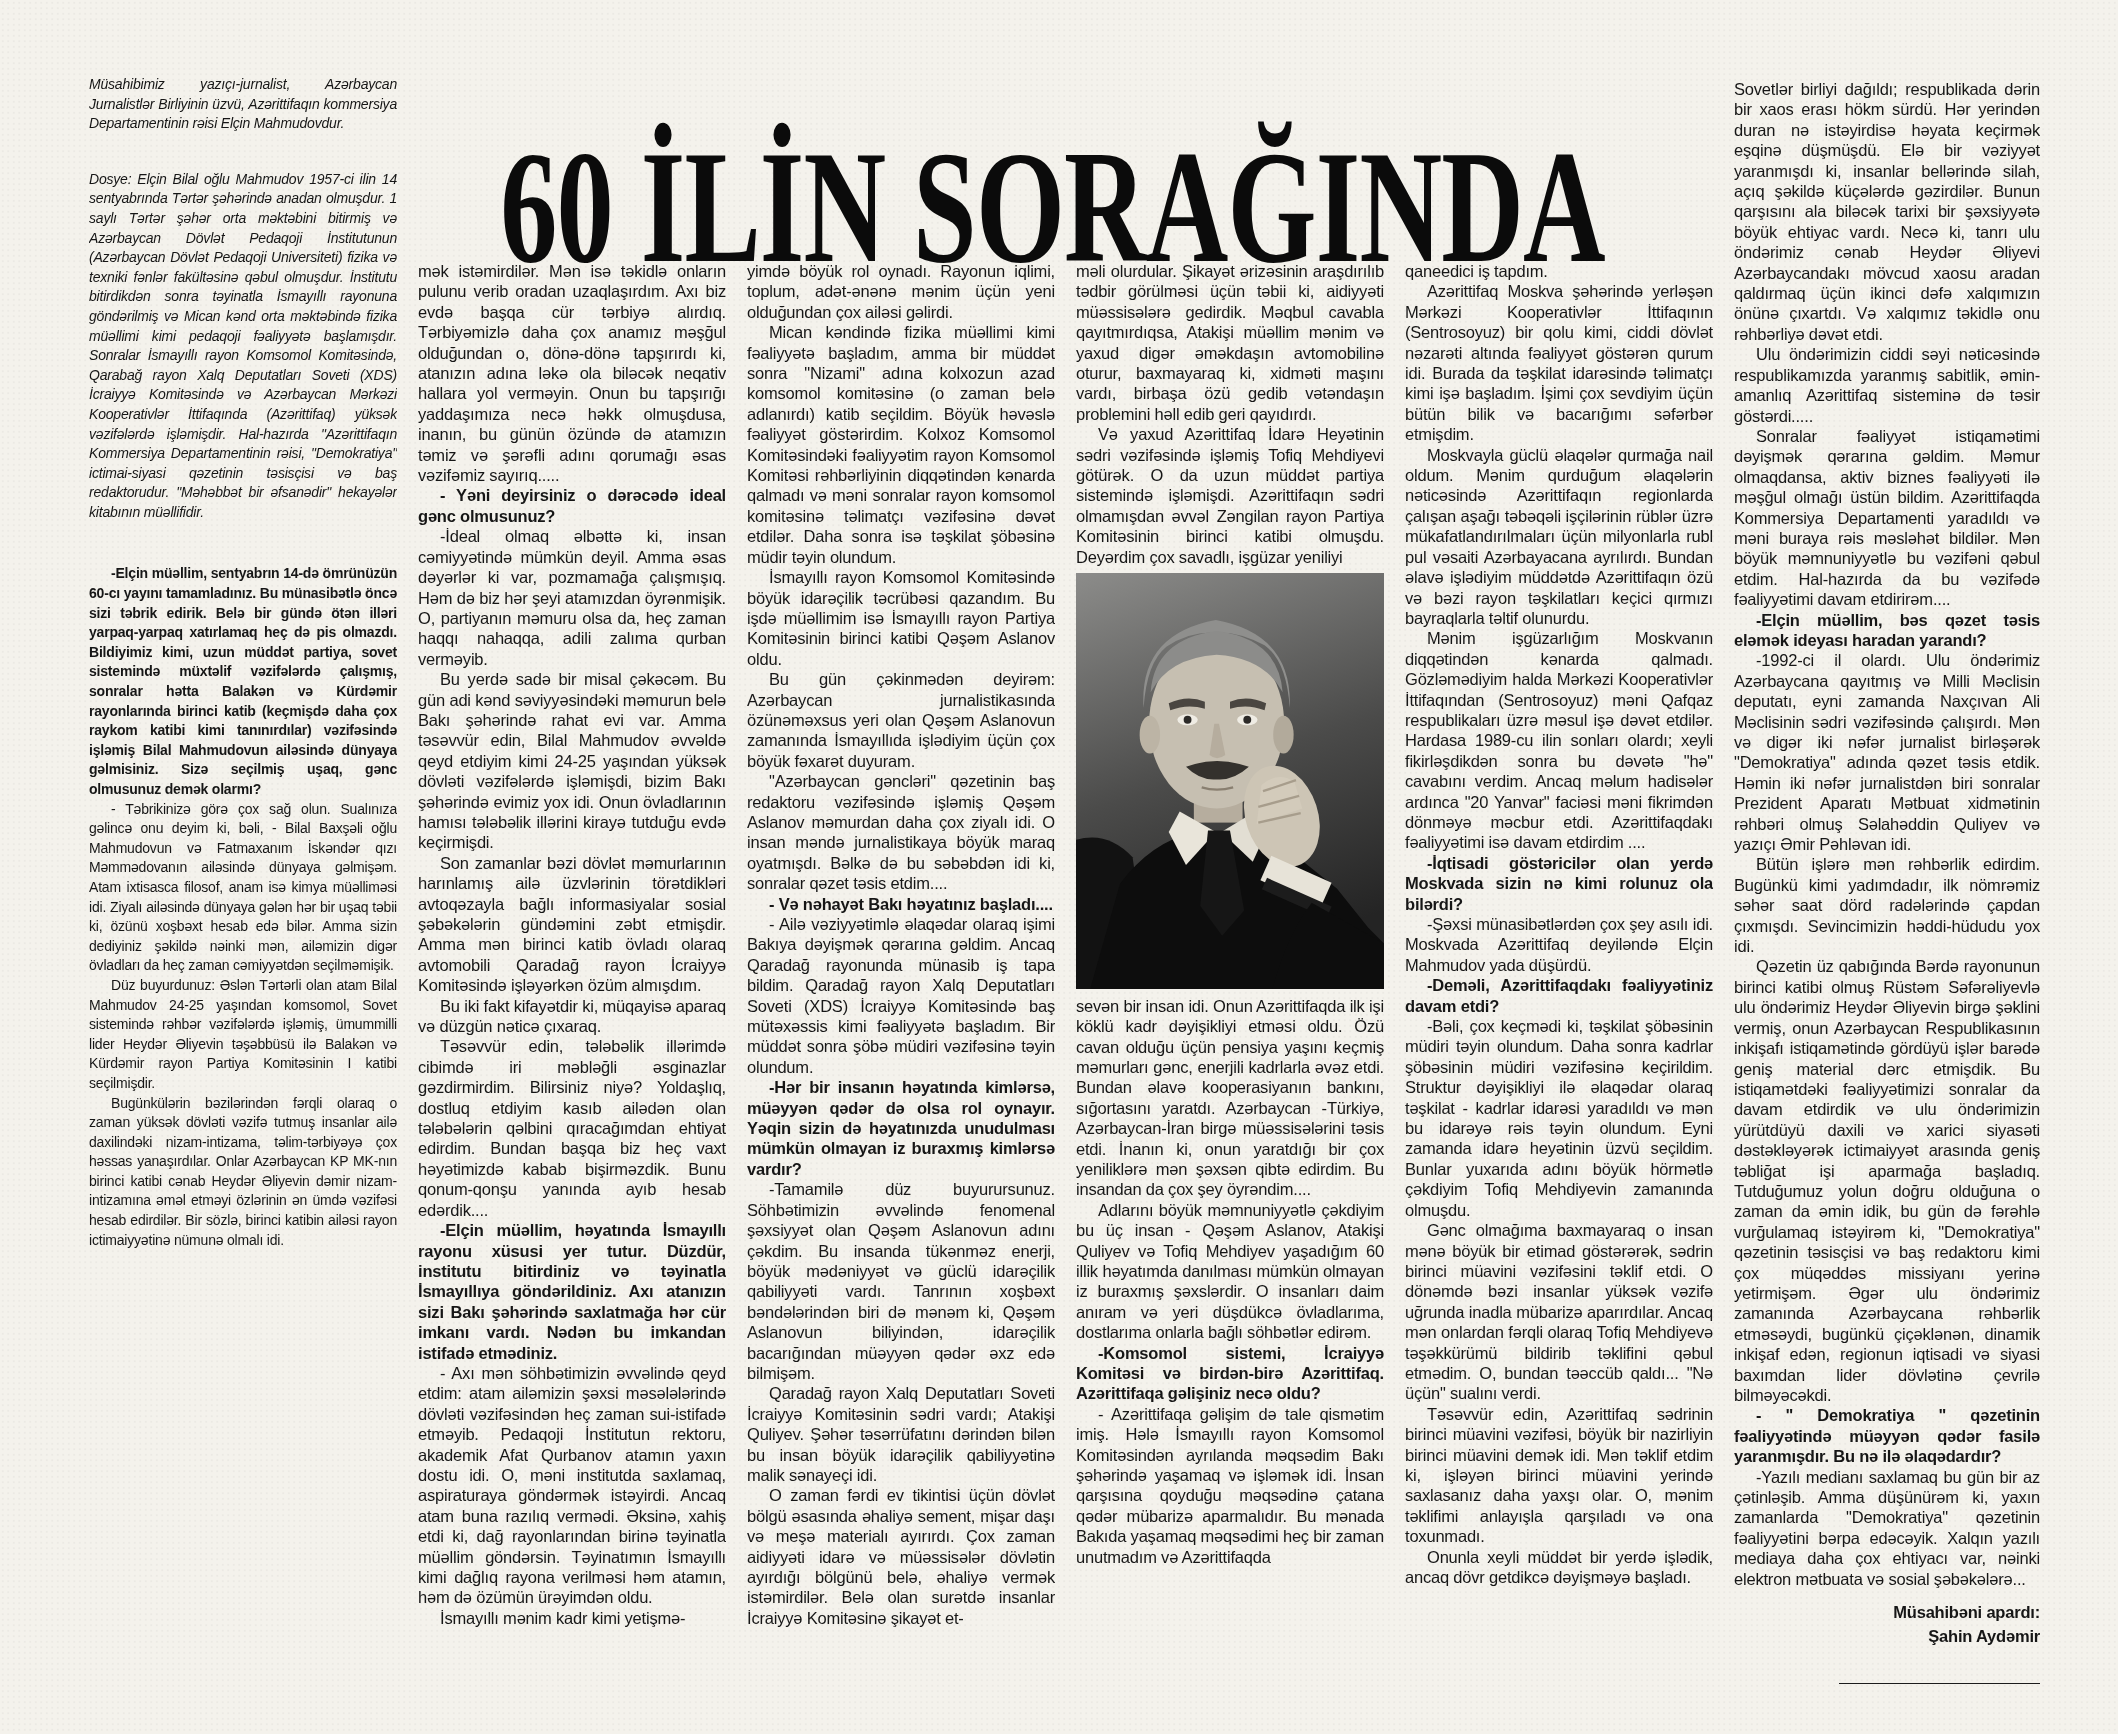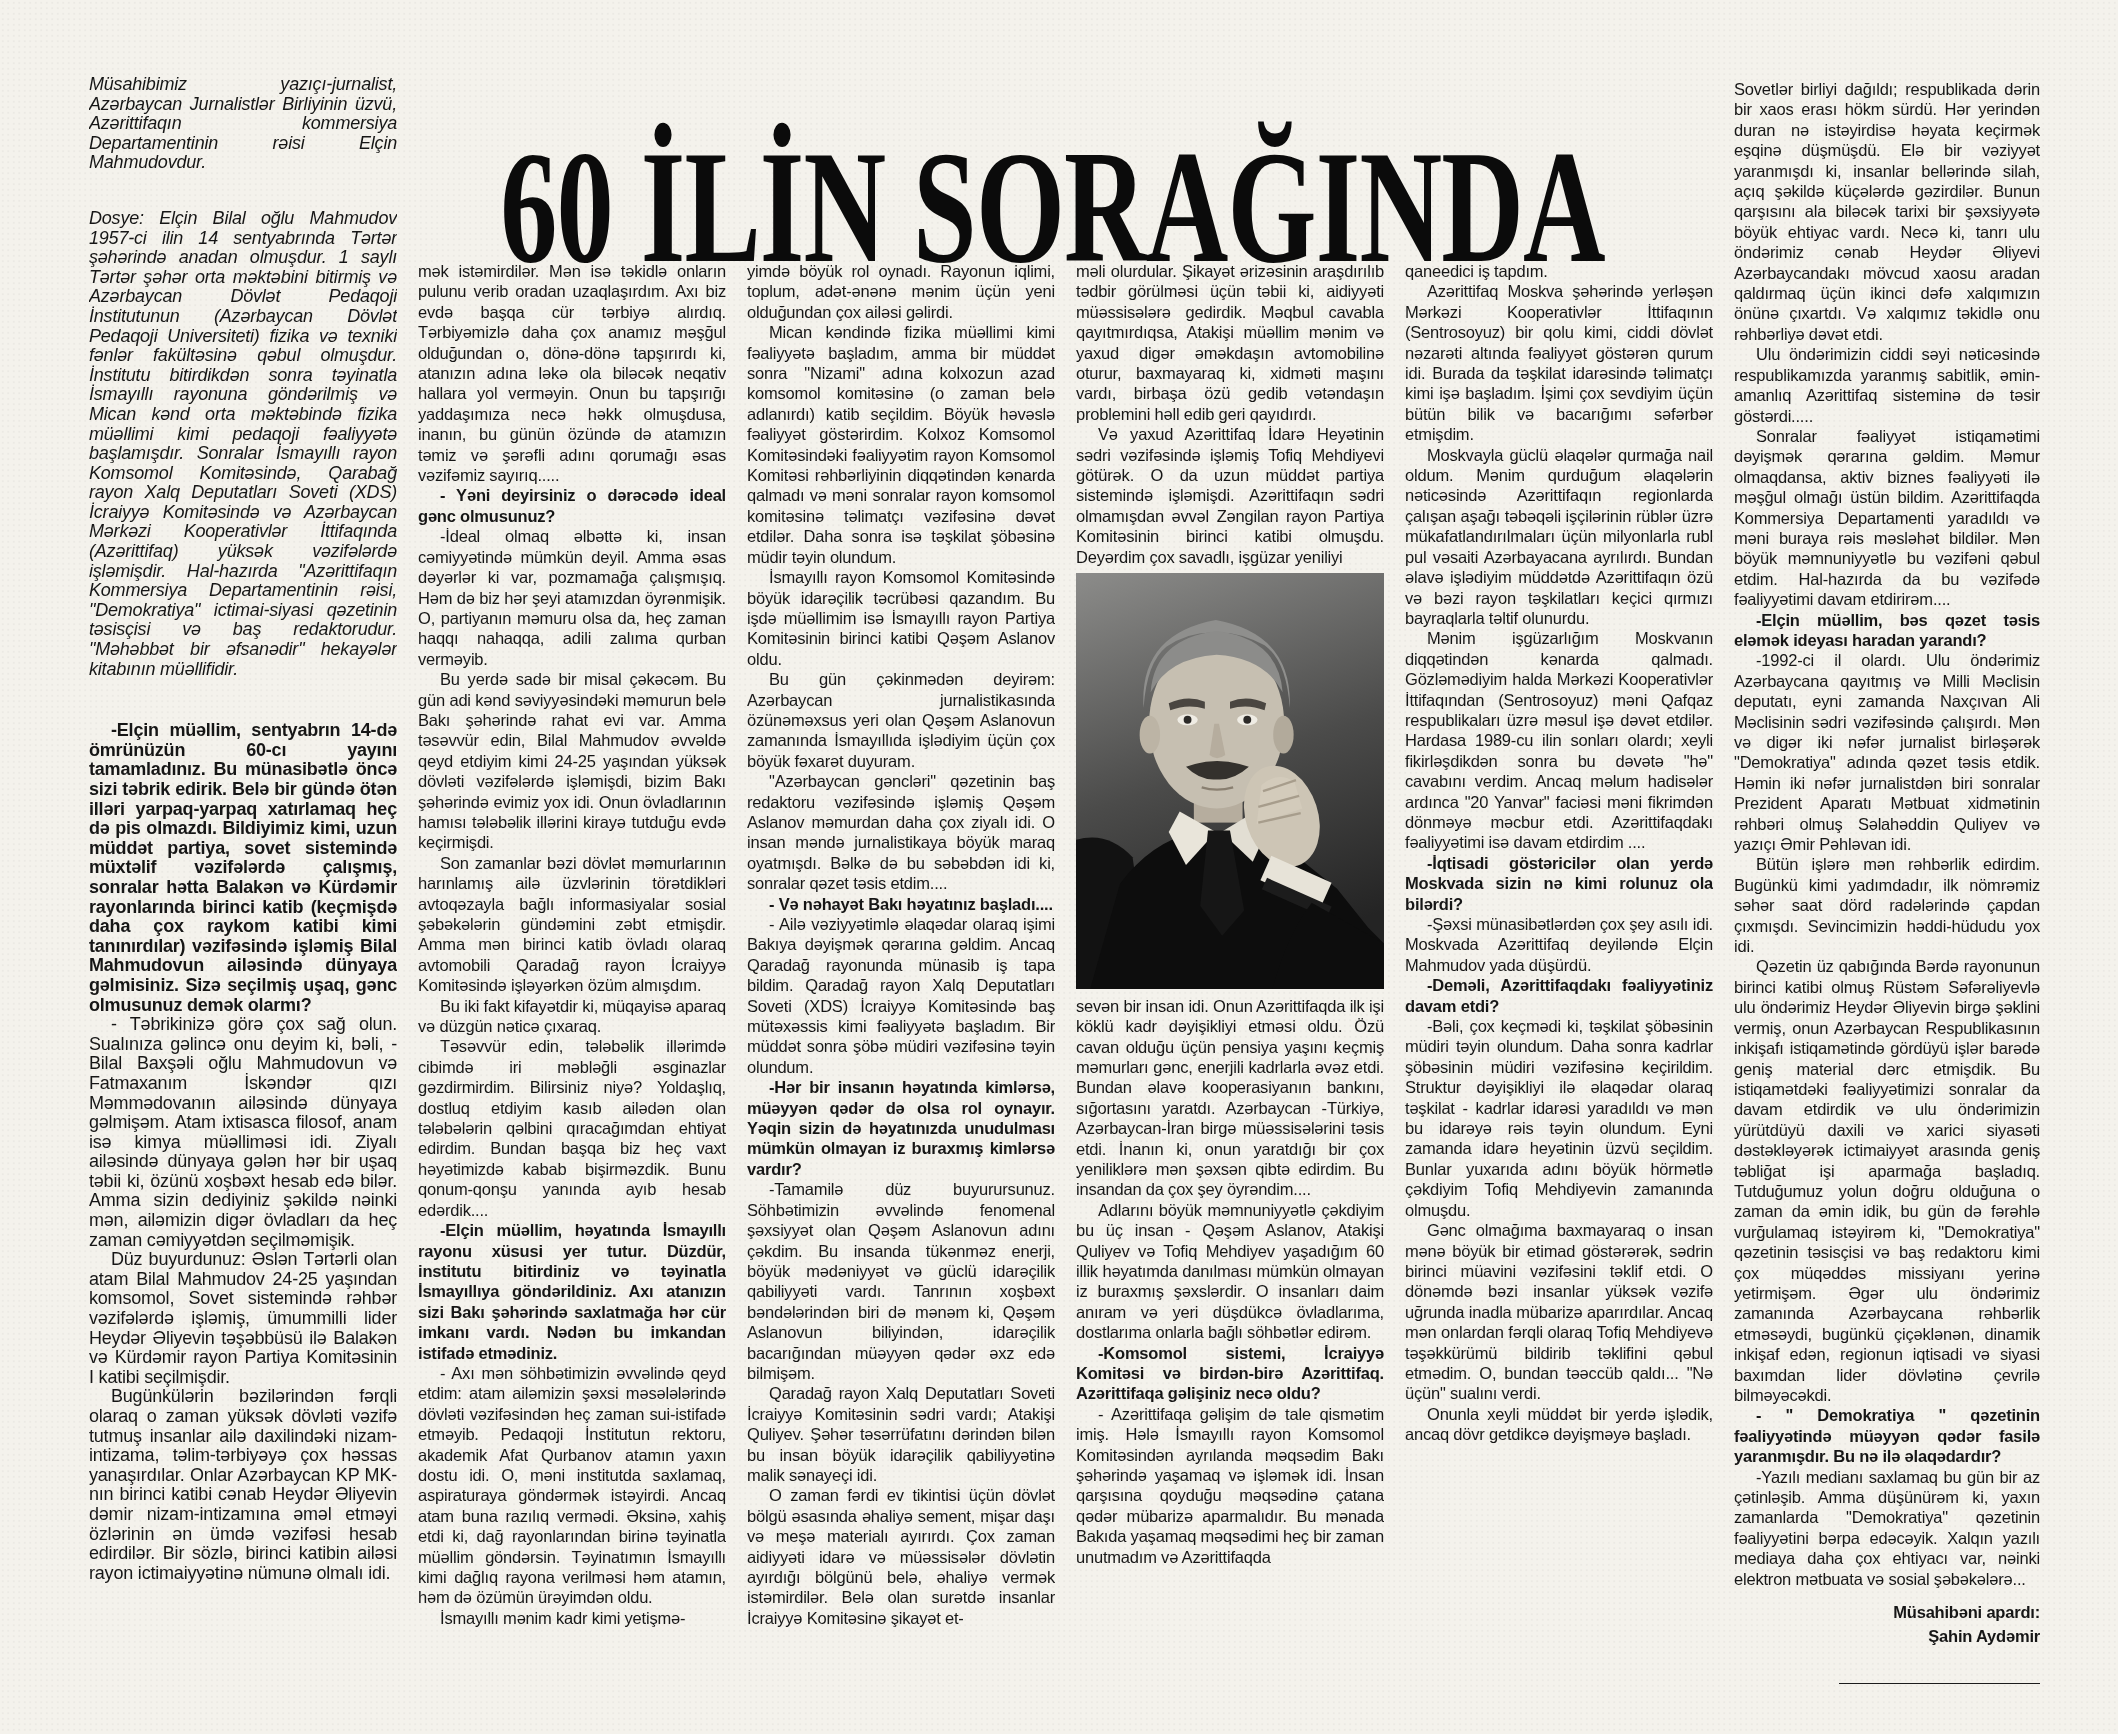--- a/index.html
+++ b/index.html
@@ -34,21 +34,21 @@
     top:261px;
     text-align:justify;
     font-size:16.5px;
     line-height:20.4px;
     letter-spacing:-0.2px;
     overflow:hidden;
   }
   .col p{margin:0;text-indent:22px;}
   .col p.cont{text-indent:0;}
   .col p.q{font-weight:bold;}
-  #col1{left:89px;top:75px;height:1544px;font-size:18px;line-height:19.6px;}
+  #col1{left:89px;top:75px;height:1544px;font-size:14px;line-height:19.6px;}
   #col1 .intro,#col1 .dossier{font-style:italic;}
   #col1 .dossier{margin-top:36px;}
   #col1 .first-q{margin-top:42px;}
   #col2{left:418px;height:1474px;}
   #col3{left:747px;height:1474px;}
   #col4{left:1076px;height:1474px;}
   #col5{left:1405px;height:1474px;}
   #col6{left:1734px;top:79px;width:306px;height:1630px;}
   figure.photo{
     width:308px;height:416px;margin:6.3px 0;padding:0;
@@ -159,20 +159,21 @@
   <div class="col" id="col5">
     <p class="cont">qaneedici iş tapdım.</p>
     <p>Azərittifaq Moskva şəhərində yerləşən Mərkəzi Kooperativlər İttifaqının (Sentrosoyuz) bir qolu kimi, ciddi dövlət nəzarəti altında fəaliyyət göstərən qurum idi. Burada da təşkilat idarəsində təlimatçı kimi işə başladım. İşimi çox sevdiyim üçün bütün bilik və bacarığımı səfərbər etmişdim.</p>
     <p>Moskvayla güclü əlaqələr qurmağa nail oldum. Mənim qurduğum əlaqələrin nəticəsində Azərittifaqın regionlarda çalışan aşağı təbəqəli işçilərinin rüblər üzrə mükafatlandırılmaları üçün milyonlarla rubl pul vəsaiti Azərbayacana ayrılırdı. Bundan əlavə işlədiyim müddətdə Azərittifaqın özü və bəzi rayon təşkilatları keçici qırmızı bayraqlarla təltif olunurdu.</p>
     <p>Mənim işgüzarlığım Moskvanın diqqətindən kənarda qalmadı. Gözləmədiyim halda Mərkəzi Kooperativlər İttifaqından (Sentrosoyuz) məni Qafqaz respublikaları üzrə məsul işə dəvət etdilər. Hardasa 1989-cu ilin sonları olardı; xeyli fikirləşdikdən sonra bu dəvətə "hə" cavabını verdim. Ancaq məlum hadisələr ardınca "20 Yanvar" faciəsi məni fikrimdən dönməyə məcbur etdi. Azərittifaqdakı fəaliyyətimi isə davam etdirdim ....</p>
     <p class="q">-İqtisadi göstəricilər olan yerdə Moskvada sizin nə kimi rolunuz ola bilərdi?</p>
     <p>-Şəxsi münasibətlərdən çox şey asılı idi. Moskvada Azərittifaq deyiləndə Elçin Mahmudov yada düşürdü.</p>
     <p class="q">-Deməli, Azərittifaqdakı fəaliyyətiniz davam etdi?</p>
     <p>-Bəli, çox keçmədi ki, təşkilat şöbəsinin müdiri təyin olundum. Daha sonra kadrlar şöbəsinin müdiri vəzifəsinə keçirildim. Struktur dəyişikliyi ilə əlaqədar olaraq təşkilat - kadrlar idarəsi yaradıldı və mən bu idarəyə rəis təyin olundum. Eyni zamanda idarə heyətinin üzvü seçildim. Bunlar yuxarıda adını böyük hörmətlə çəkdiyim Tofiq Mehdiyevin zamanında olmuşdu.</p>
     <p>Gənc olmağıma baxmayaraq o insan mənə böyük bir etimad göstərərək, sədrin birinci müavini vəzifəsini təklif etdi. O dönəmdə bəzi insanlar yüksək vəzifə uğrunda inadla mübarizə aparırdılar. Ancaq mən onlardan fərqli olaraq Tofiq Mehdiyevə təşəkkürümü bildirib təklifini qəbul etmədim. O, bundan təəccüb qaldı... "Nə üçün" sualını verdi.</p>
+    <p>Təsəvvür edin, Azərittifaq sədrinin birinci müavini vəzifəsi, böyük bir nazirliyin birinci müavini demək idi. Mən təklif etdim ki, işləyən birinci müavini yerində saxlasanız daha yaxşı olar. O, mənim təklifimi anlayışla qarşıladı və ona toxunmadı.</p>
     <p>Onunla xeyli müddət bir yerdə işlədik, ancaq dövr getdikcə dəyişməyə başladı.</p>
   </div>
 
   <div class="col" id="col6">
     <p class="cont">Sovetlər birliyi dağıldı; respublikada dərin bir xaos erası hökm sürdü. Hər yerindən duran nə istəyirdisə həyata keçirmək eşqinə düşmüşdü. Elə bir vəziyyət yaranmışdı ki, insanlar bellərində silah, açıq şəkildə küçələrdə gəzirdilər. Bunun qarşısını ala biləcək tarixi bir şəxsiyyətə böyük ehtiyac vardı. Necə ki, tanrı ulu öndərimiz cənab Heydər Əliyevi Azərbaycandakı mövcud xaosu aradan qaldırmaq üçün ikinci dəfə xalqımızın önünə çıxartdı. Və xalqımız təkidlə onu rəhbərliyə dəvət etdi.</p>
     <p>Ulu öndərimizin ciddi səyi nəticəsində respublikamızda yaranmış sabitlik, əmin-amanlıq Azərittifaq sisteminə də təsir göstərdi.....</p>
     <p>Sonralar fəaliyyət istiqamətimi dəyişmək qərarına gəldim. Məmur olmaqdansa, aktiv biznes fəaliyyəti ilə məşğul olmağı üstün bildim. Azərittifaqda Kommersiya Departamenti yaradıldı və məni buraya rəis məsləhət bildilər. Mən böyük məmnuniyyətlə bu vəzifəni qəbul etdim. Hal-hazırda da bu vəzifədə fəaliyyətimi davam etdirirəm....</p>
     <p class="q">-Elçin müəllim, bəs qəzet təsis eləmək ideyası haradan yarandı?</p>
     <p>-1992-ci il olardı. Ulu öndərimiz Azərbaycana qayıtmış və Milli Məclisin deputatı, eyni zamanda Naxçıvan Ali Məclisinin sədri vəzifəsində çalışırdı. Mən və digər iki nəfər jurnalist birləşərək "Demokratiya" adında qəzet təsis etdik. Həmin iki nəfər jurnalistdən biri sonralar Prezident Aparatı Mətbuat xidmətinin rəhbəri olmuş Səlahəddin Quliyev və yazıçı Əmir Pəhləvan idi.</p>
     <p>Bütün işlərə mən rəhbərlik edirdim. Bugünkü kimi yadımdadır, ilk nömrəmiz səhər saat dörd radələrində çapdan çıxmışdı. Sevincimizin həddi-hüdudu yox idi.</p>

